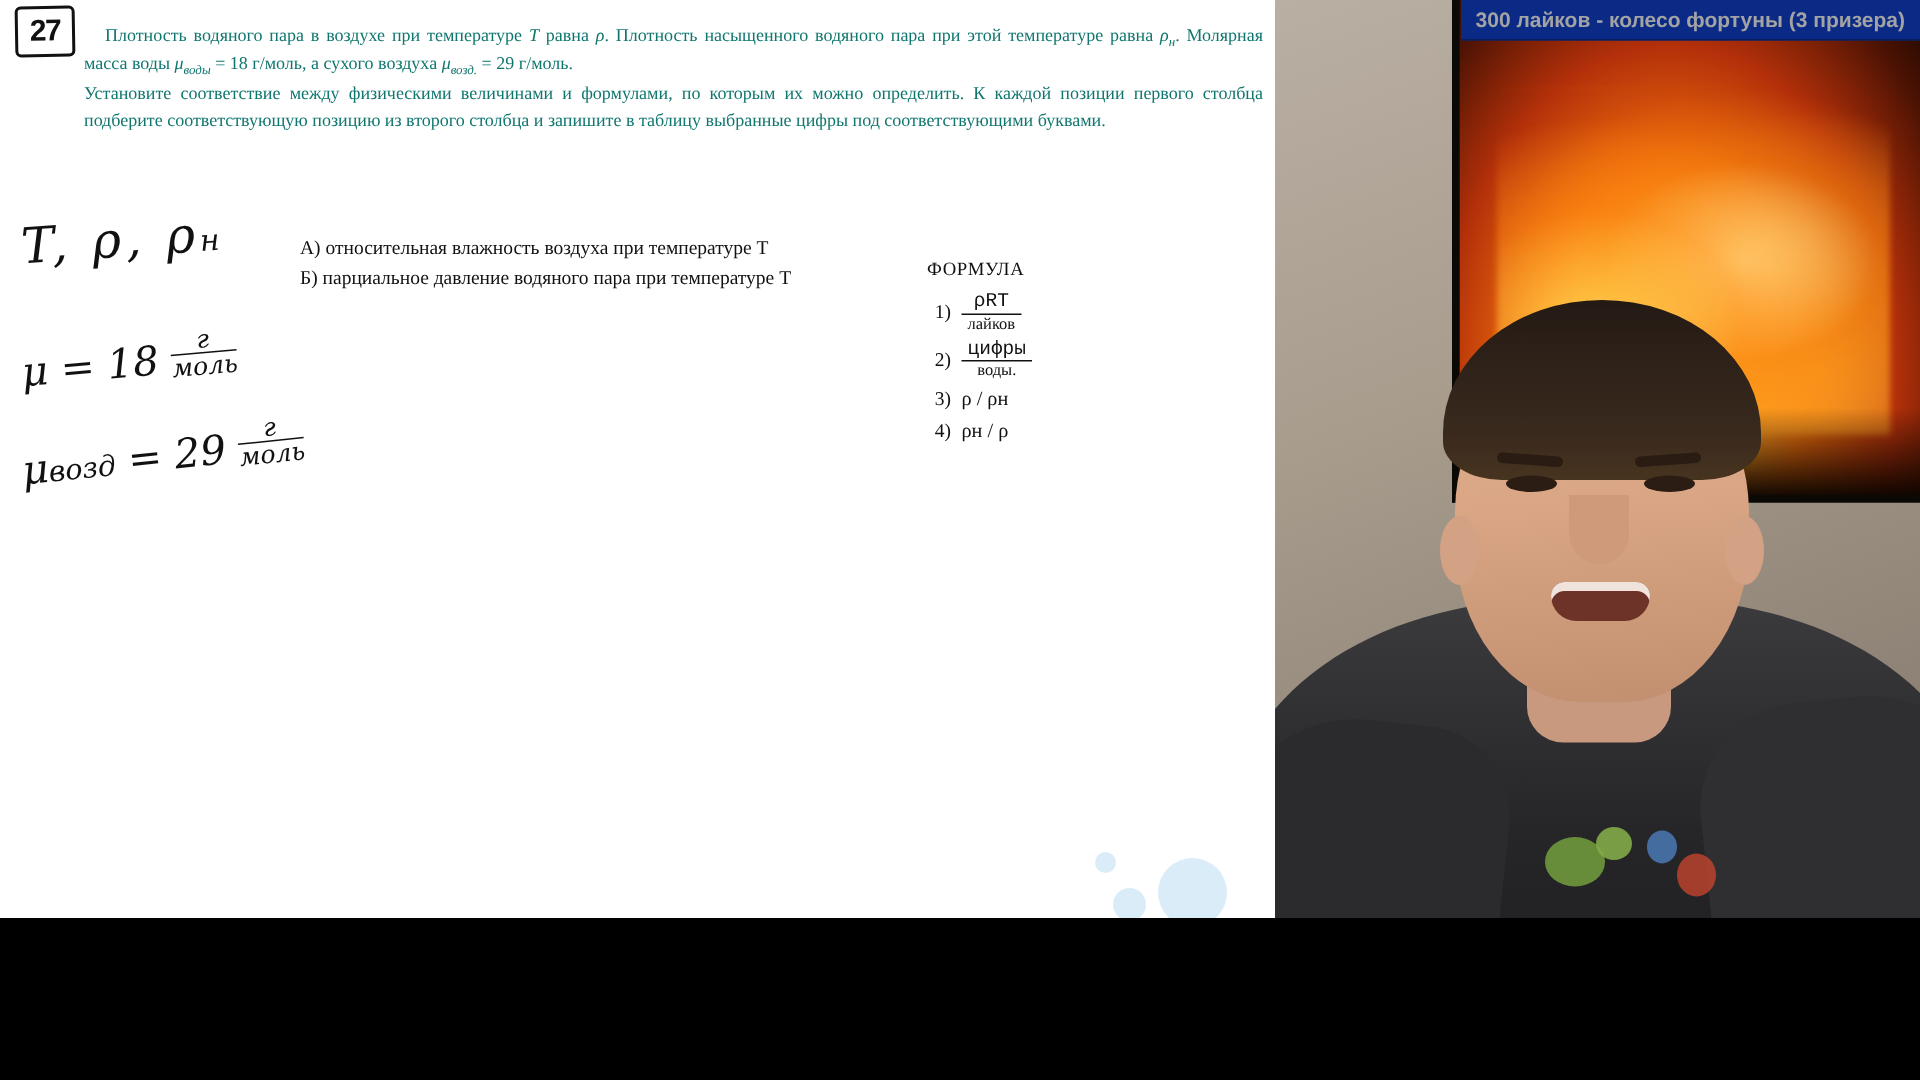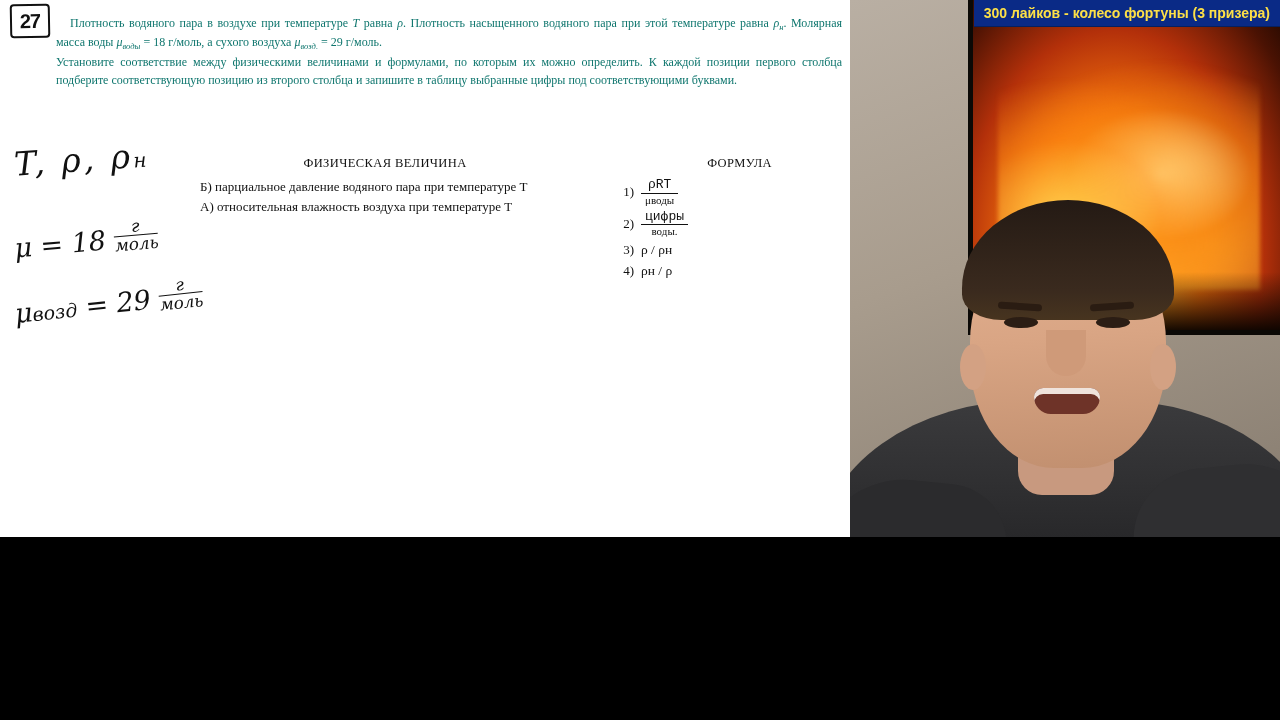--- a/index.html
+++ b/index.html
@@ -9,21 +9,21 @@
   }
   body {
     width: 1280px;
     height: 720px;
     overflow: hidden;
     font-family: "Liberation Serif", serif;
   }
   .screen {
     position: relative;
     width: 1280px;
-    height: 537px;
+    height: 612px;
     background: #ffffff;
     overflow: hidden;
   }
 
   
   .board {
     position: absolute;
     left: 0; top: 0;
     width: 850px;
     height: 720px;
@@ -117,21 +117,21 @@
     font-size: 13px;
     color: #111;
   }
   .col-head {
     font-size: 12.5px;
     letter-spacing: 0.4px;
     text-align: center;
     margin-bottom: 7px;
   }
   .col-left .col-head { text-align: center; }
-  .col-right .col-head { text-align: right; padding-left: 6px; }
+  .col-right .col-head { text-align: left; padding-left: 6px; margin-top: 16px; }
   .opt-row { margin-bottom: 2px; line-height: 1.35; }
 
   .f-row {
     display: flex;
     align-items: center;
     margin-bottom: 4px;
     min-height: 17px;
   }
   .f-idx {
     width: 22px;
@@ -418,21 +418,21 @@
   .pb-blue { width: 20px; height: 20px; background: #4d7fbe; left: 130px; top: 2px; }
   .pb-yellow { width: 26px; height: 24px; background: #d9b13a; left: 150px; top: 82px; }
 
   
   .banner {
     position: absolute;
     right: 0;
     top: 0;
     height: 26px;
     background: #0a2a86;
-    color: #fde047;
+    color: #a3a3a3;
     font-family: "Liberation Sans", sans-serif;
     font-size: 14px;
     font-weight: bold;
     display: flex;
     align-items: center;
     padding: 0 10px;
     white-space: nowrap;
     border-bottom: 1px solid #06205f;
   }
 </style>
@@ -461,33 +461,32 @@
       <i>T</i>, <i>ρ</i>, <i>ρ</i><span style="font-size:20px">н</span>
     </div>
     <div class="hand hand-2">
       μ = 18 <span class="frac-h"><span class="num">г</span><span class="den">моль</span></span>
     </div>
     <div class="hand hand-3">
       μ<span style="font-size:19px">возд</span> = 29 <span class="frac-h"><span class="num">г</span><span class="den">моль</span></span>
     </div>
 
     <div class="col-left">
-      <div class="col-head">ФИЗИЧЕСКАЯ ВЕЛИЧИНА</div>
+      <div class="opt-row">А) относительная влажность воздуха при температуре T</div>
       <div class="opt-row">Б) парциальное давление водяного пара при температуре T</div>
-      <div class="opt-row">А) относительная влажность воздуха при температуре T</div>
     </div>
 
     <div class="col-right">
       <div class="col-head">ФОРМУЛА</div>
 
       <div class="f-row">
         <span class="f-idx">1)</span>
         <span class="frac">
           <span class="num">ρRT</span>
-          <span class="den">μводы</span>
+          <span class="den">лайков</span>
         </span>
       </div>
 
       <div class="f-row">
         <span class="f-idx">2)</span>
         <span class="frac">
           <span class="num">цифры</span>
           <span class="den">воды.</span>
         </span>
       </div>

